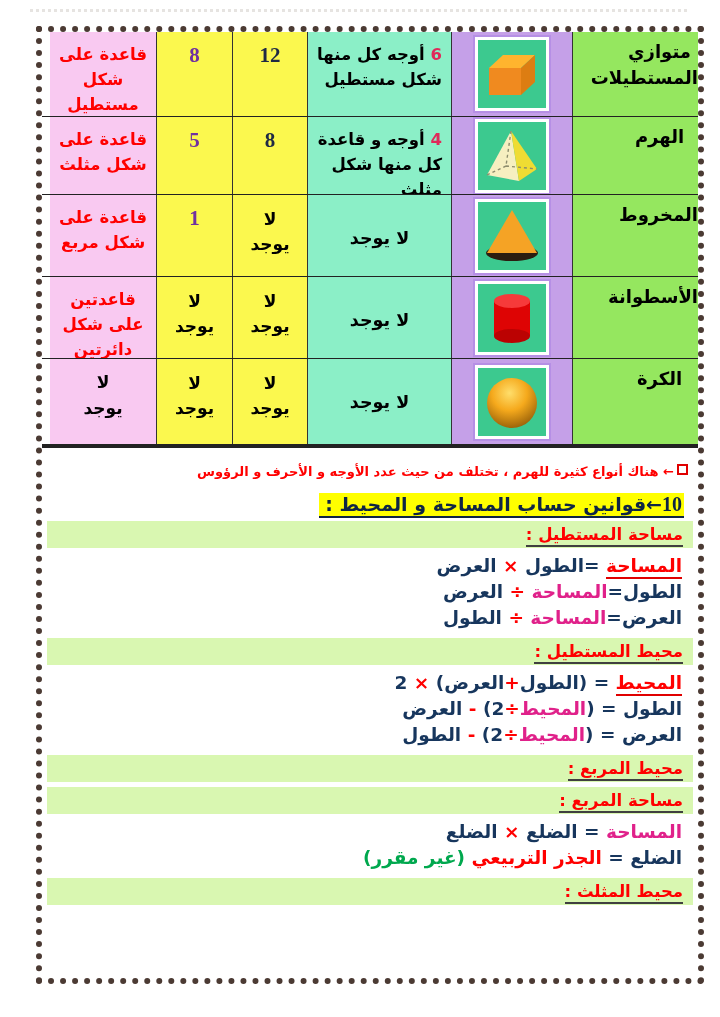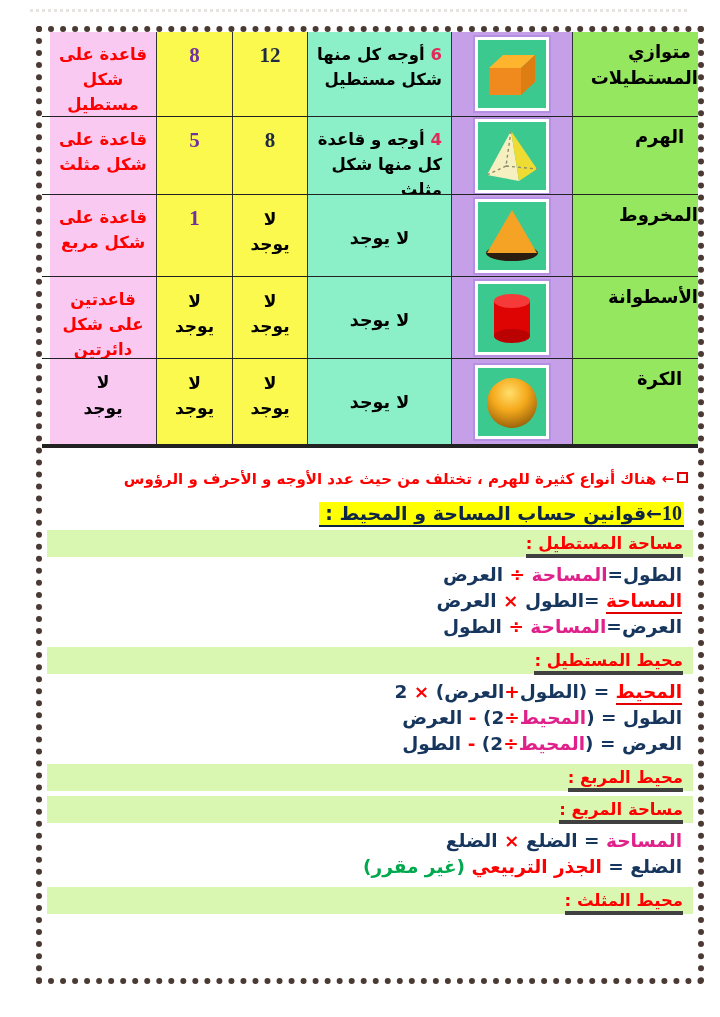--- a/index.html
+++ b/index.html
@@ -31,31 +31,31 @@
   .ar-black{font-family:"DejaVu Sans", sans-serif;font-size:17px;color:#000;}
   .base-cell{width:106px;background:#F9C9F1;color:#FF0000;font-size:16.5px;line-height:1.5;}
   .base-cell.black{color:#000;font-size:17px;}
   .pre{white-space:pre-line;}
   .fnum{color:#E02A5A;}
   
   .img-frame{width:68px;height:68px;background:#3CC98F;border:3px solid #ffffff;
     box-shadow:0 0 0 2px rgba(170,130,225,.55);display:flex;align-items:center;justify-content:center;}
   .img-frame svg{width:64px;height:64px;display:block;}
   
-  .note{margin:22px 10px 0 8px;text-align:right;color:#FF0000;font-weight:bold;font-size:15px;line-height:1.3;}
+  .note{margin:16px 10px 0 8px;text-align:right;color:#FF0000;font-weight:bold;font-size:13px;line-height:1.3;}
   .sq{display:inline-block;width:7px;height:7px;border:2.5px solid #E00000;margin-left:3px;vertical-align:1px;}
   .arrow{color:#FF0000;font-weight:bold;}
   .heading{margin:12px 14px 0 0;text-align:right;}
   .heading .hl{background:#FFFF00;color:#0F2545;font-weight:bold;font-size:19px;
     border-bottom:2.5px solid #0F2545;padding:0 2px 1px 6px;}
   .heading .hnum{font-family:"Liberation Serif", serif;font-size:20px;}
   
   .bar{margin:5px 5px 0 5px;background:#D9F7B1;height:27px;line-height:27px;text-align:right;
     padding-right:10px;box-sizing:border-box;}
-  .bar .bt{color:#FF0000;font-weight:bold;font-size:16.5px;border-bottom:4px solid #404040;padding-bottom:1px;}
+  .bar .bt{color:#FF0000;font-weight:bold;font-size:16.5px;border-bottom:2px solid #404040;padding-bottom:1px;}
   .f-block{direction:rtl;text-align:right;padding:5px 16px 2px 0;font-weight:bold;font-size:18.5px;}
   .f-line{line-height:25px;margin-bottom:1px;}
   .navy{color:#17365D;}
   .red{color:#FF0000;}
   .red-u{color:#FF0000;border-bottom:2px solid #E00000;padding-bottom:1px;}
   .mag{color:#E0218A;}
   .grn{color:#00A84E;}
 </style>
 </head>
 <body>
@@ -219,22 +219,22 @@
   <div class="heading">
     <span class="hl">
       <span class="hnum">10</span><span>←</span><span>قوانين حساب المساحة و المحيط :</span>
     </span>
   </div>
 
   <div class="bar">
     <span class="bt">مساحة المستطيل :</span>
   </div>
   <div class="f-block">
+      <div class="f-line"><span class="red-u">المساحة</span><span class="navy"> =</span><span class="navy">الطول </span><span class="red">×</span><span class="navy"> العرض</span></div>
       <div class="f-line"><span class="navy">الطول</span><span class="navy">=</span><span class="mag">المساحة</span><span class="red"> ÷ </span><span class="navy">العرض</span></div>
-      <div class="f-line"><span class="red-u">المساحة</span><span class="navy"> =</span><span class="navy">الطول </span><span class="red">×</span><span class="navy"> العرض</span></div>
       <div class="f-line"><span class="navy">العرض</span><span class="navy">=</span><span class="mag">المساحة</span><span class="red"> ÷ </span><span class="navy">الطول</span></div>
     </div>
 
   <div class="bar">
     <span class="bt">محيط المستطيل :</span>
   </div>
   <div class="f-block">
       <div class="f-line"><span class="red-u">المحيط</span><span class="navy"> = (</span><span class="navy">الطول</span><span class="red">+</span><span class="navy">العرض</span><span class="navy">) </span><span class="red">×</span><span class="navy"> 2</span></div>
       <div class="f-line"><span class="navy">الطول</span><span class="navy"> = (</span><span class="mag">المحيط</span><span class="red">÷</span><span class="navy">2) </span><span class="red">-</span><span class="navy"> العرض</span></div>
       <div class="f-line"><span class="navy">العرض</span><span class="navy"> = (</span><span class="mag">المحيط</span><span class="red">÷</span><span class="navy">2) </span><span class="red">-</span><span class="navy"> الطول</span></div>

